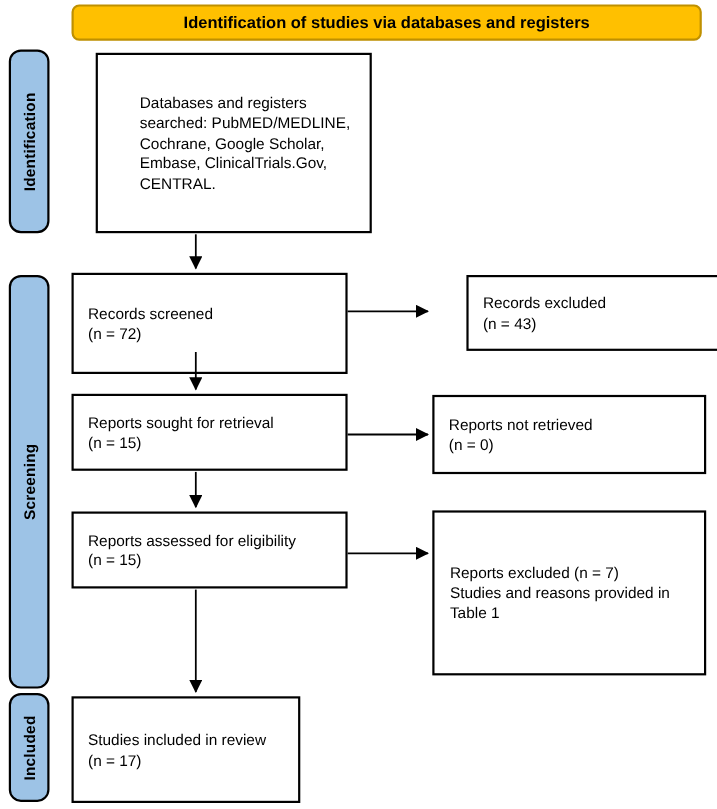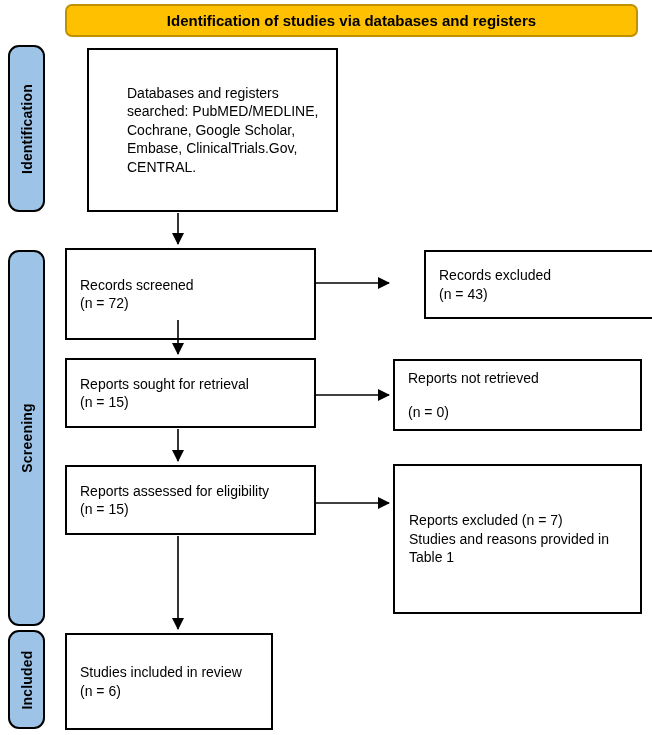--- a/index.html
+++ b/index.html
@@ -58,21 +58,21 @@
     padding: 8px 10px 8px 13px;
     font-size: 14px;
     line-height: 18.5px;
     text-align: left;
   }
 
   #box-databases     { left: 51px;  top: 48px;  width: 251px; height: 164px; padding-left: 38px; padding-right: 8px; margin-left: 36px; }
   #box-screened      { left: 65px;  top: 248px; width: 251px; height: 92px; }
   #box-rec-excluded  { left: 393px; top: 250px; width: 249px; height: 69px; margin-left: 31px; }
   #box-sought        { left: 65px;  top: 358px; width: 251px; height: 70px; }
-  #box-not-retrieved { left: 393px; top: 359px; width: 249px; height: 72px; justify-content: space-between; }
+  #box-not-retrieved { left: 393px; top: 359px; width: 249px; height: 72px; }
   #box-assessed      { left: 65px;  top: 465px; width: 251px; height: 70px; }
   #box-rep-excluded  { left: 393px; top: 464px; width: 249px; height: 150px; padding-left: 14px; padding-right: 10px; }
   #box-included      { left: 65px;  top: 633px; width: 208px; height: 97px; }
 
   .arrows {
     position: absolute;
     left: 0; top: 0;
     width: 652px; height: 735px;
     pointer-events: none;
   }
@@ -110,21 +110,21 @@
     <div>(n = 15)</div>
   </div>
 
   <div class="box" id="box-assessed">
     <div>Reports assessed for eligibility</div>
     <div>(n = 15)</div>
   </div>
 
   <div class="box" id="box-included">
     <div>Studies included in review</div>
-    <div>(n = 6)</div>
+    <div>(n = 17)</div>
   </div>
 
   <div class="box" id="box-rec-excluded">
     <div>Records excluded</div>
     <div>(n = 43)</div>
   </div>
 
   <div class="box" id="box-not-retrieved">
     <div>Reports not retrieved</div>
     <div>(n = 0)</div>

